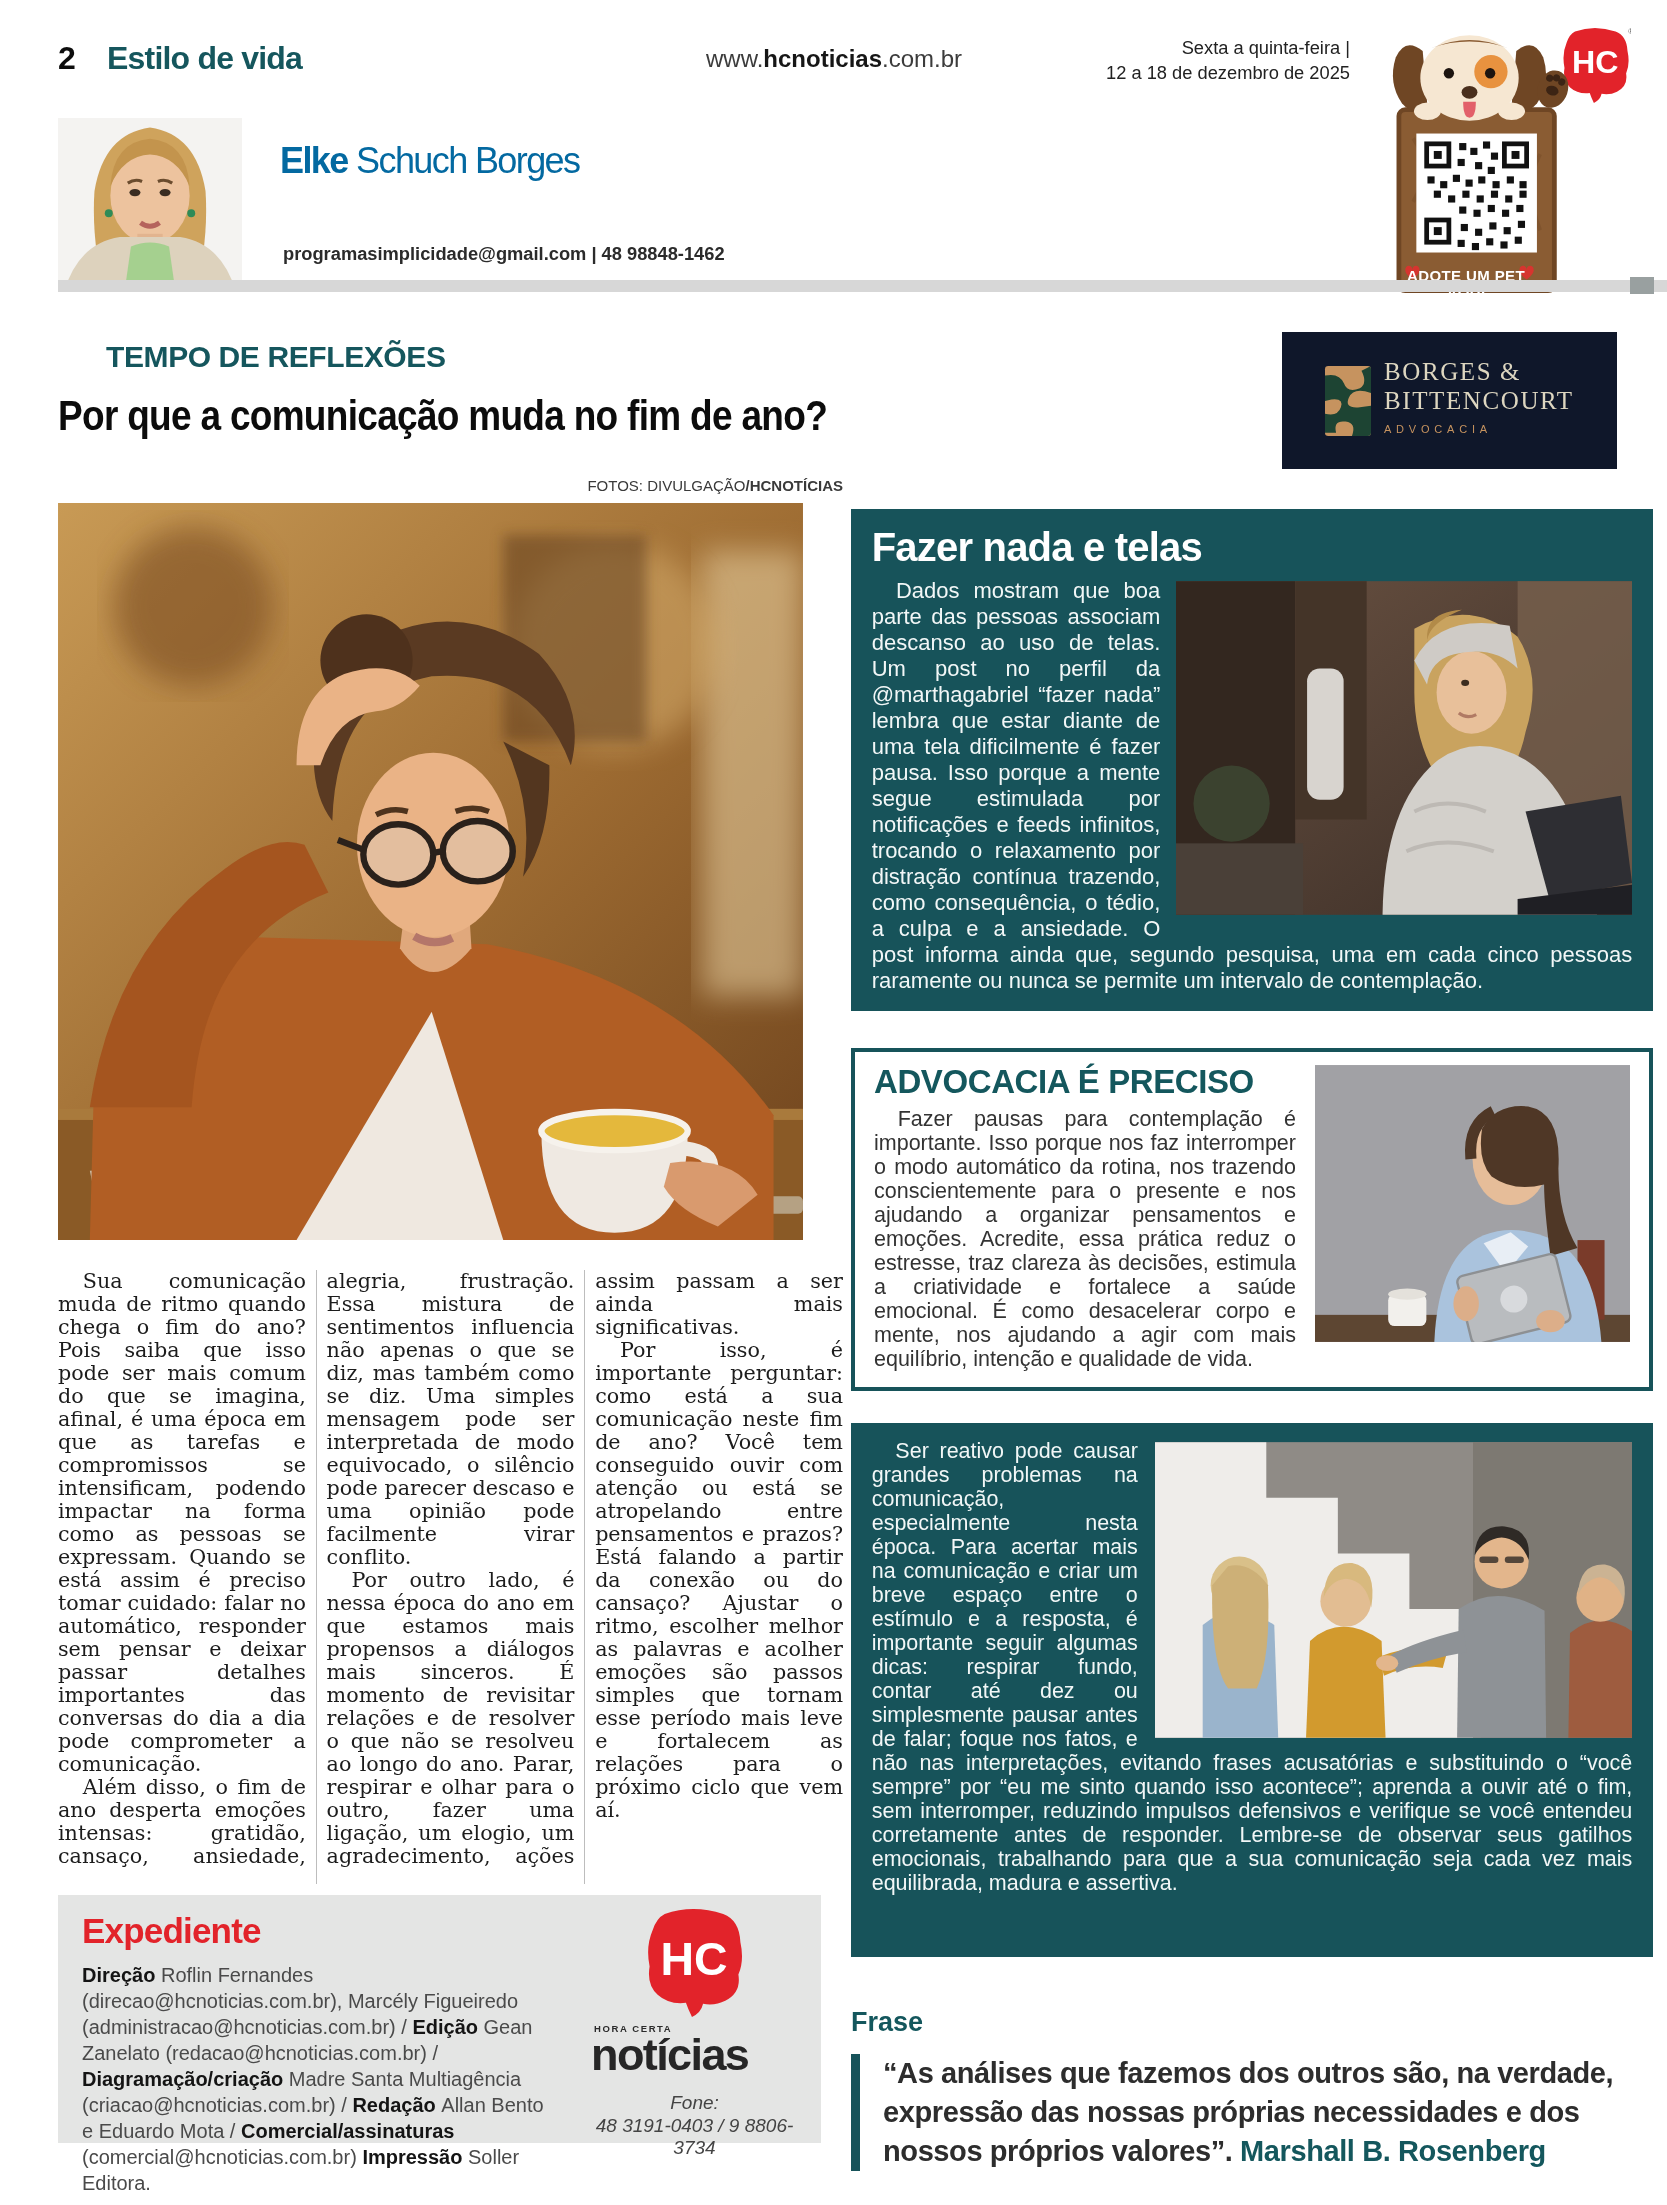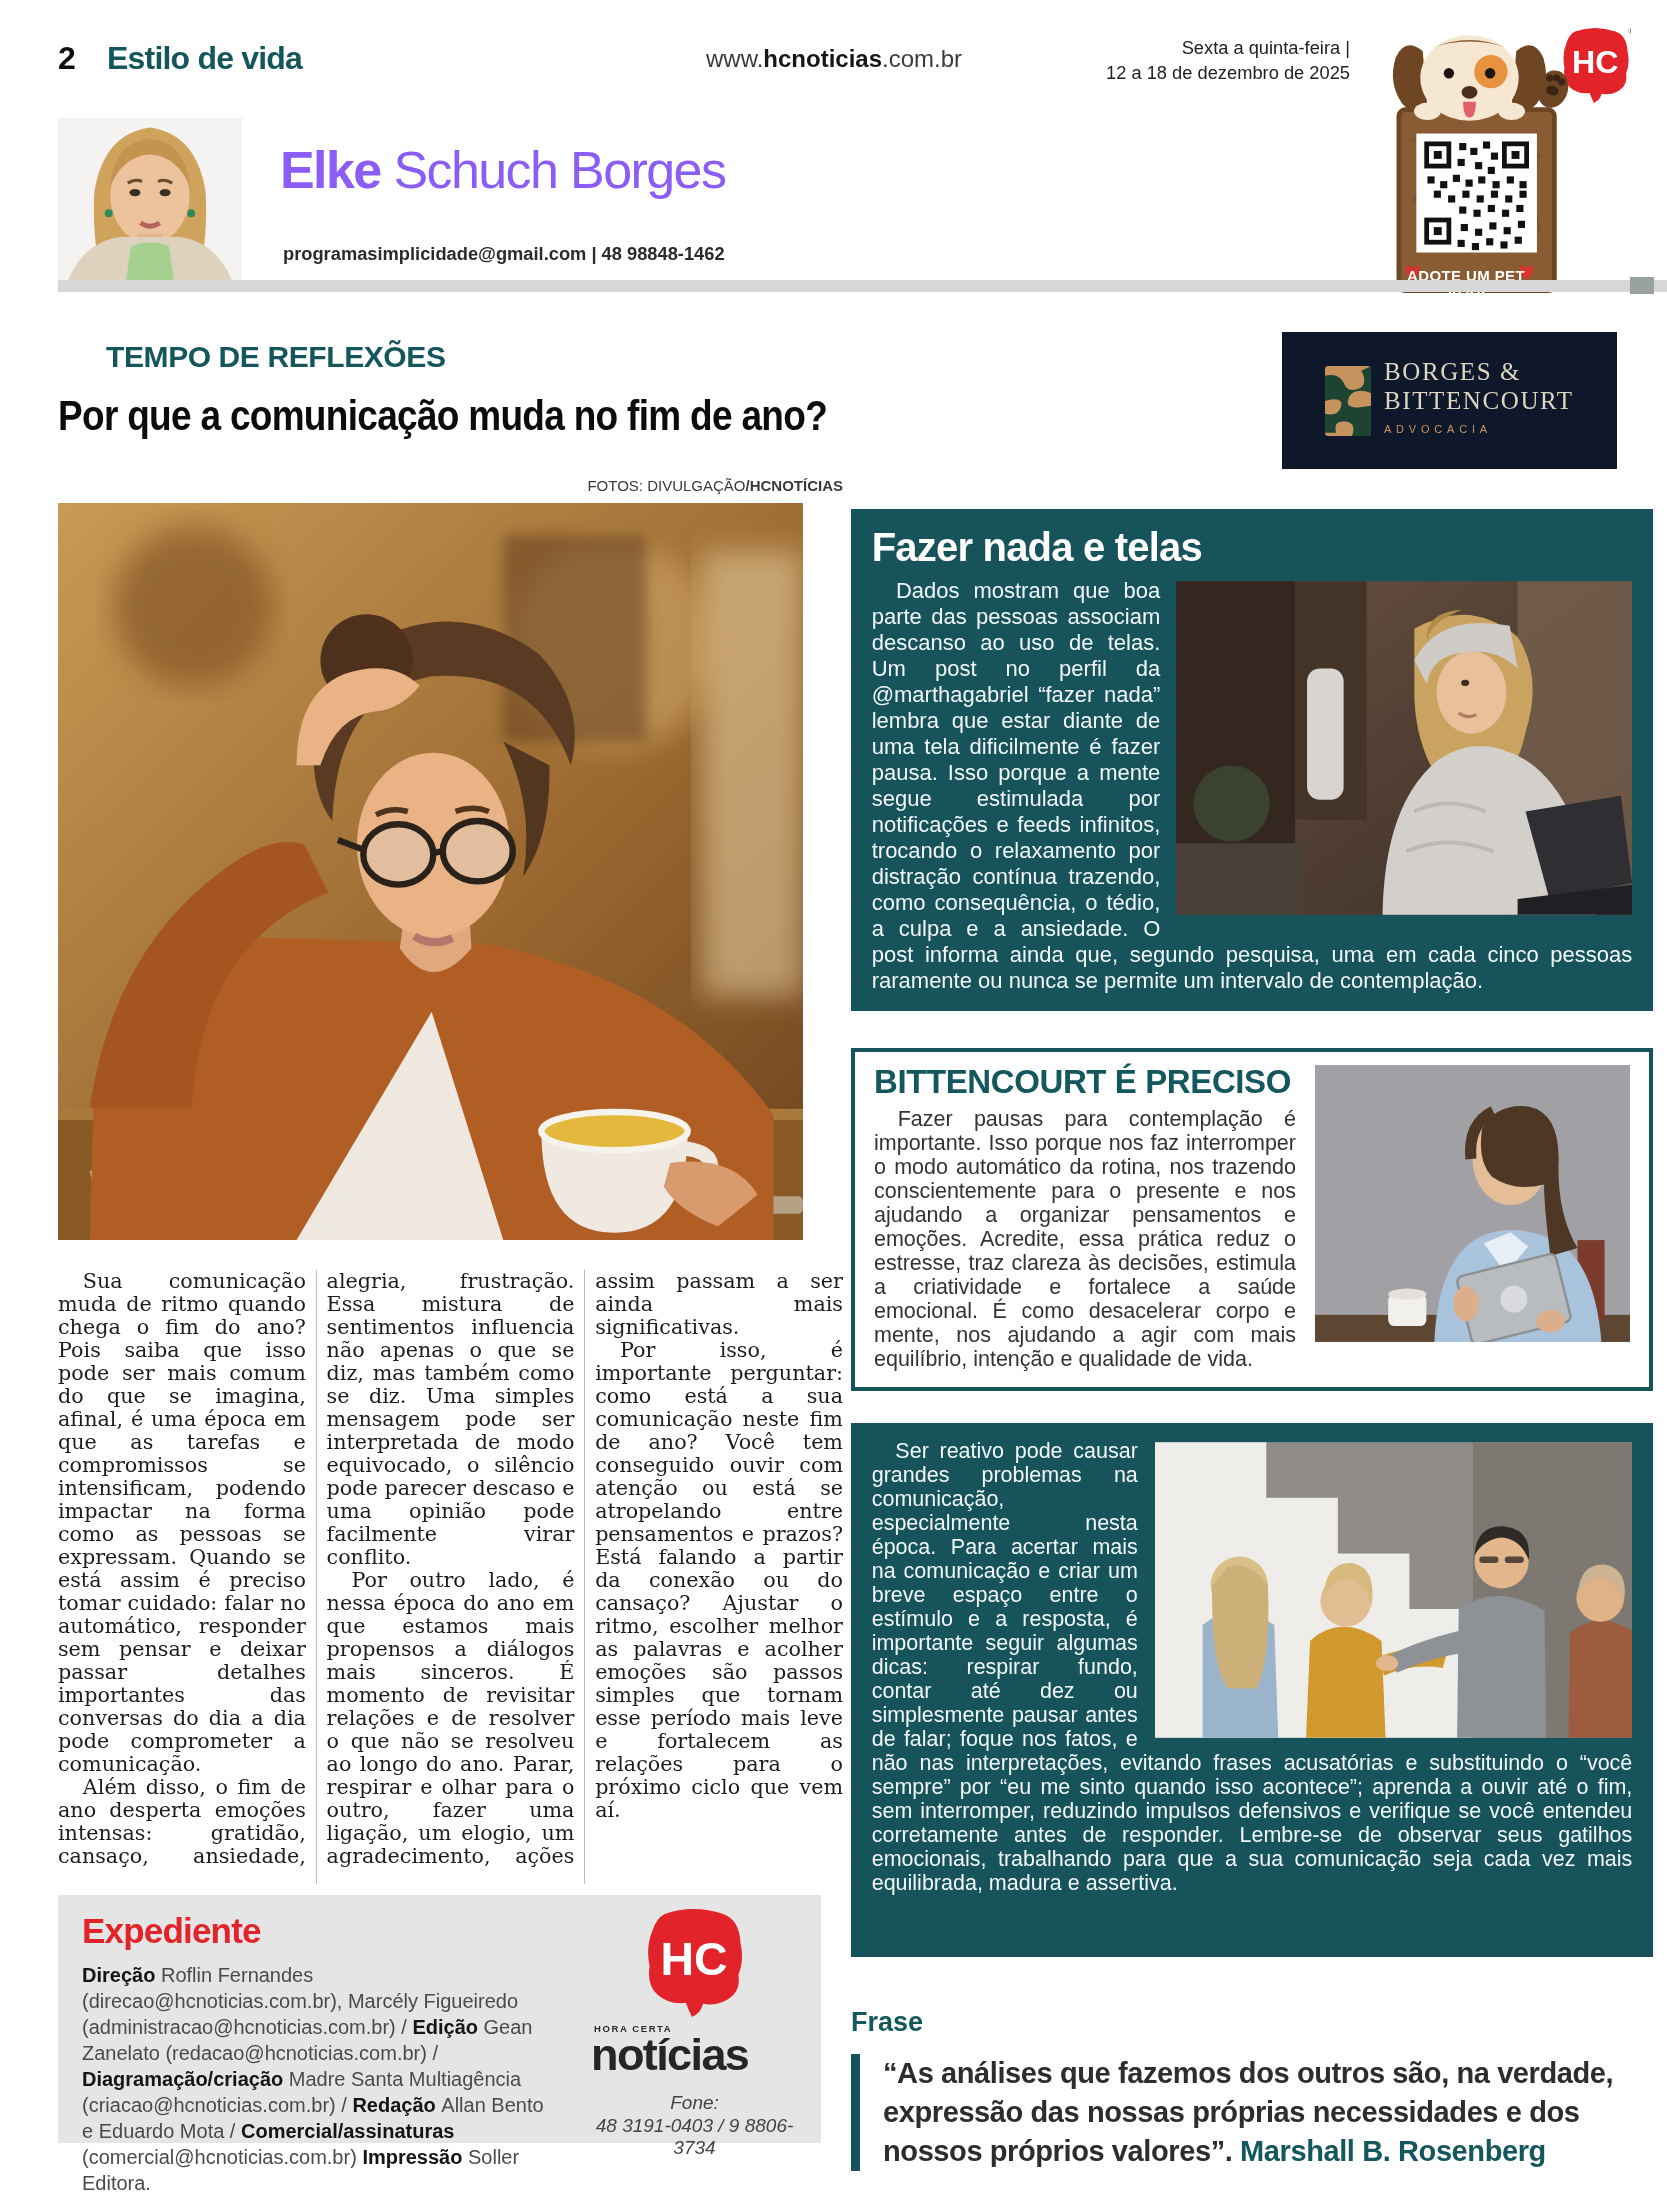--- a/index.html
+++ b/index.html
@@ -13,21 +13,21 @@
   .site-url{left:0;top:45px;width:1668px;text-align:center;font-size:24px;color:#3c3c3c;}
   .site-url .b{font-weight:bold;color:#161616;}
   .dateline{right:318px;top:35px;text-align:right;font-size:18.3px;line-height:25px;color:#222;}
   .hc-logo-top{left:1561px;top:27px;width:70px;height:79px;}
   .adoption{left:1364px;top:27px;width:211px;height:267px;}
   .adoption-label{left:1399px;top:267px;width:134px;text-align:center;font-size:15px;font-weight:bold;
                   color:#fff;letter-spacing:0.4px;}
 
   
   .author-photo{left:58px;top:118px;width:184px;height:173px;overflow:hidden;}
-  .author-name{left:280px;top:140px;font-size:52px;color:#8b5cf6;letter-spacing:-1.6px;}
+  .author-name{left:280px;top:140px;font-size:36px;color:#0369a1;letter-spacing:-1.6px;}
   .author-name .fn{font-weight:bold;}
   .author-contact{left:283px;top:243px;font-size:18.3px;font-weight:bold;color:#2b2b2b;}
   .divider-bar{left:58px;top:280px;width:1610px;height:12px;background:#d7d7d7;}
   .divider-end{left:1630px;top:277px;width:24px;height:16.7px;background:#99a0a0;}
 
   
   .kicker{left:58px;top:340px;font-size:30px;font-weight:bold;color:#15565d;letter-spacing:-0.4px;margin-left:48px;}
   .headline{left:58px;top:391px;font-size:43px;font-weight:bold;color:#0c0c0c;letter-spacing:-0.8px;
             transform:scaleX(.86);transform-origin:left top;white-space:nowrap;}
   .photo-credit{left:58px;top:477px;width:785px;text-align:right;font-size:15px;color:#3a3a3a;}
@@ -345,21 +345,21 @@
         <g transform="rotate(-14 250 290)">
           <rect x="185" y="250" width="128" height="88" rx="8" fill="#b9bcbf" stroke="#8d9093" stroke-width="3"></rect>
           <circle cx="249" cy="294" r="17" fill="#d8dadd"></circle>
         </g>
         <ellipse cx="190" cy="300" rx="16" ry="22" fill="#dcae89"></ellipse>
         <ellipse cx="296" cy="322" rx="18" ry="14" fill="#dcae89"></ellipse>
         <rect x="92" y="288" width="48" height="40" rx="8" fill="#f2f0ec"></rect>
         <ellipse cx="116" cy="288" rx="24" ry="7" fill="#e4e1db"></ellipse>
       </svg>
     </div>
-    <h2>BITTENCOURT É PRECISO</h2>
+    <h2>ADVOCACIA É PRECISO</h2>
     <p>Fazer pausas para contemplação é importante. Isso porque nos faz interromper o modo automático da rotina, nos trazendo conscientemente para o presente e nos ajudando a organizar pensamentos e emoções. Acredite, essa prática reduz o estresse, traz clareza às decisões, estimula a criatividade e fortalece a saúde emocional. É como desacelerar corpo e mente, nos ajudando a agir com mais equilíbrio, intenção e qualidade de vida.</p>
   </section>
 
   <section class="abs rail tealbox box-reactive">
     <div class="box-flow">
       <div class="photo float-photo reactive-photo">
         <svg width="477" height="296" viewBox="0 0 600 372">
           <rect width="600" height="372" fill="#8f8b86"></rect>
           <path d="M0,0 L140,0 L140,70 L230,70 L230,140 L320,140 L320,210 L410,210 L410,372 L0,372 Z" fill="#efedea"></path>
           <rect x="400" y="0" width="200" height="372" fill="#7d7972"></rect>

